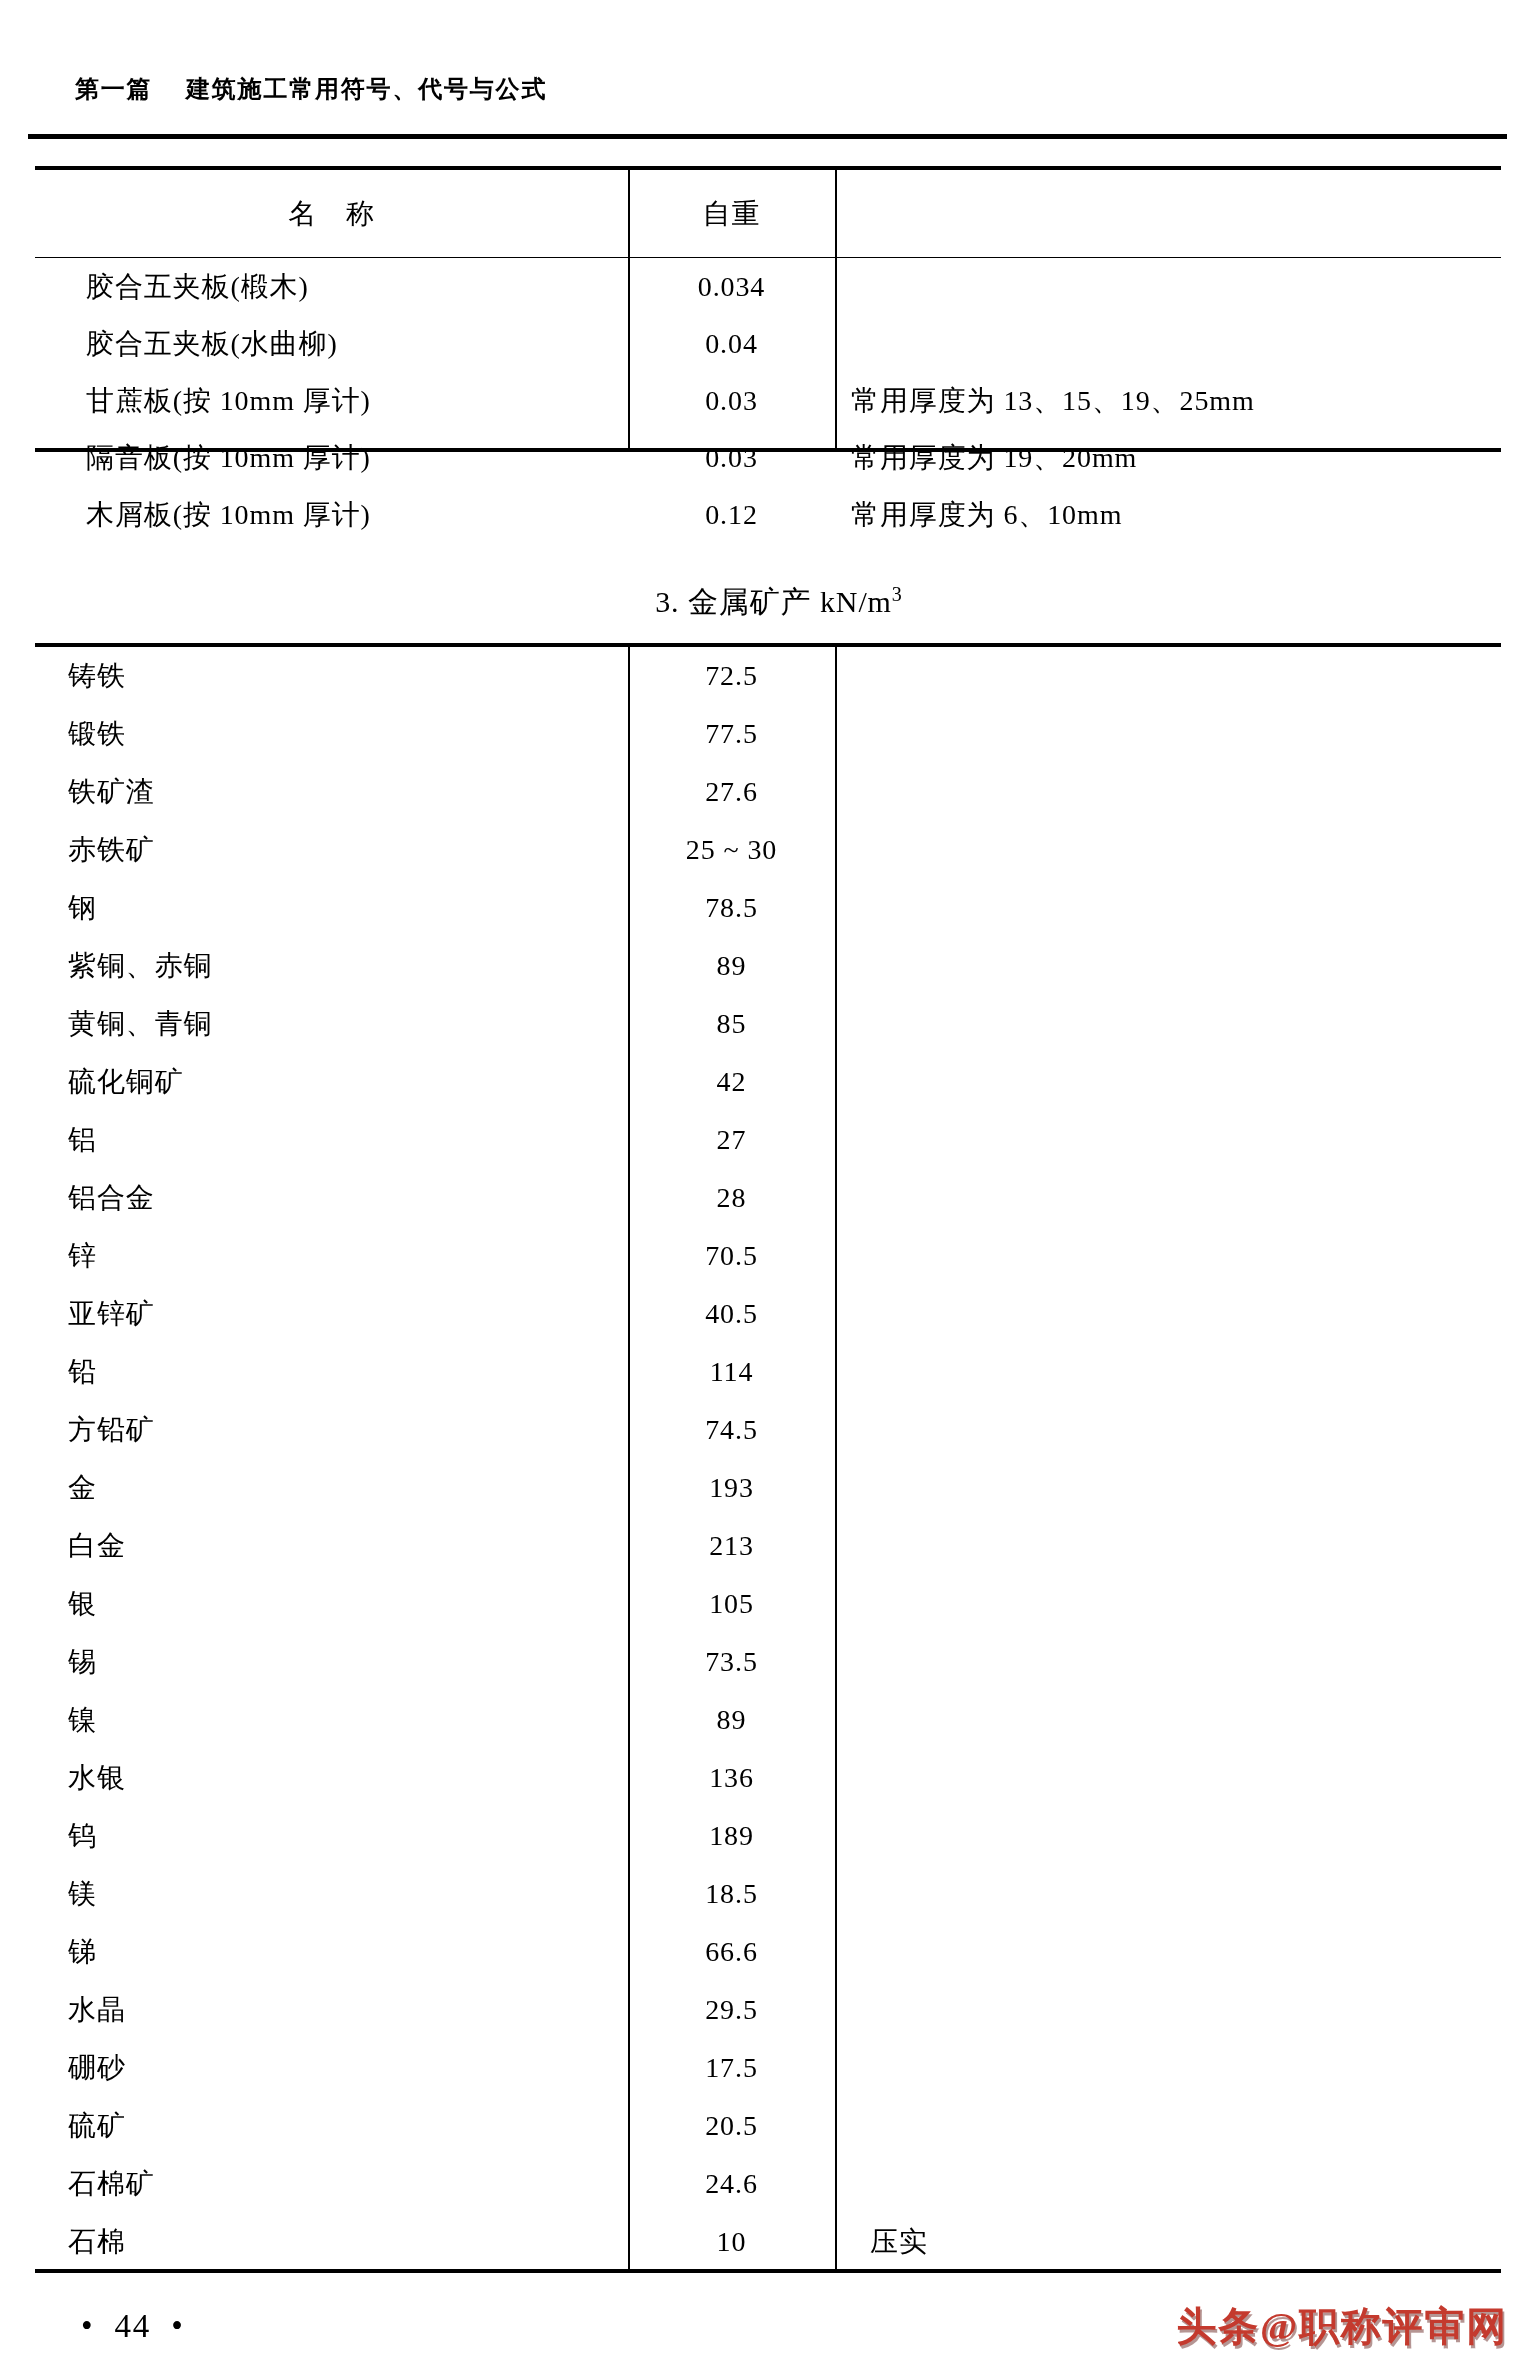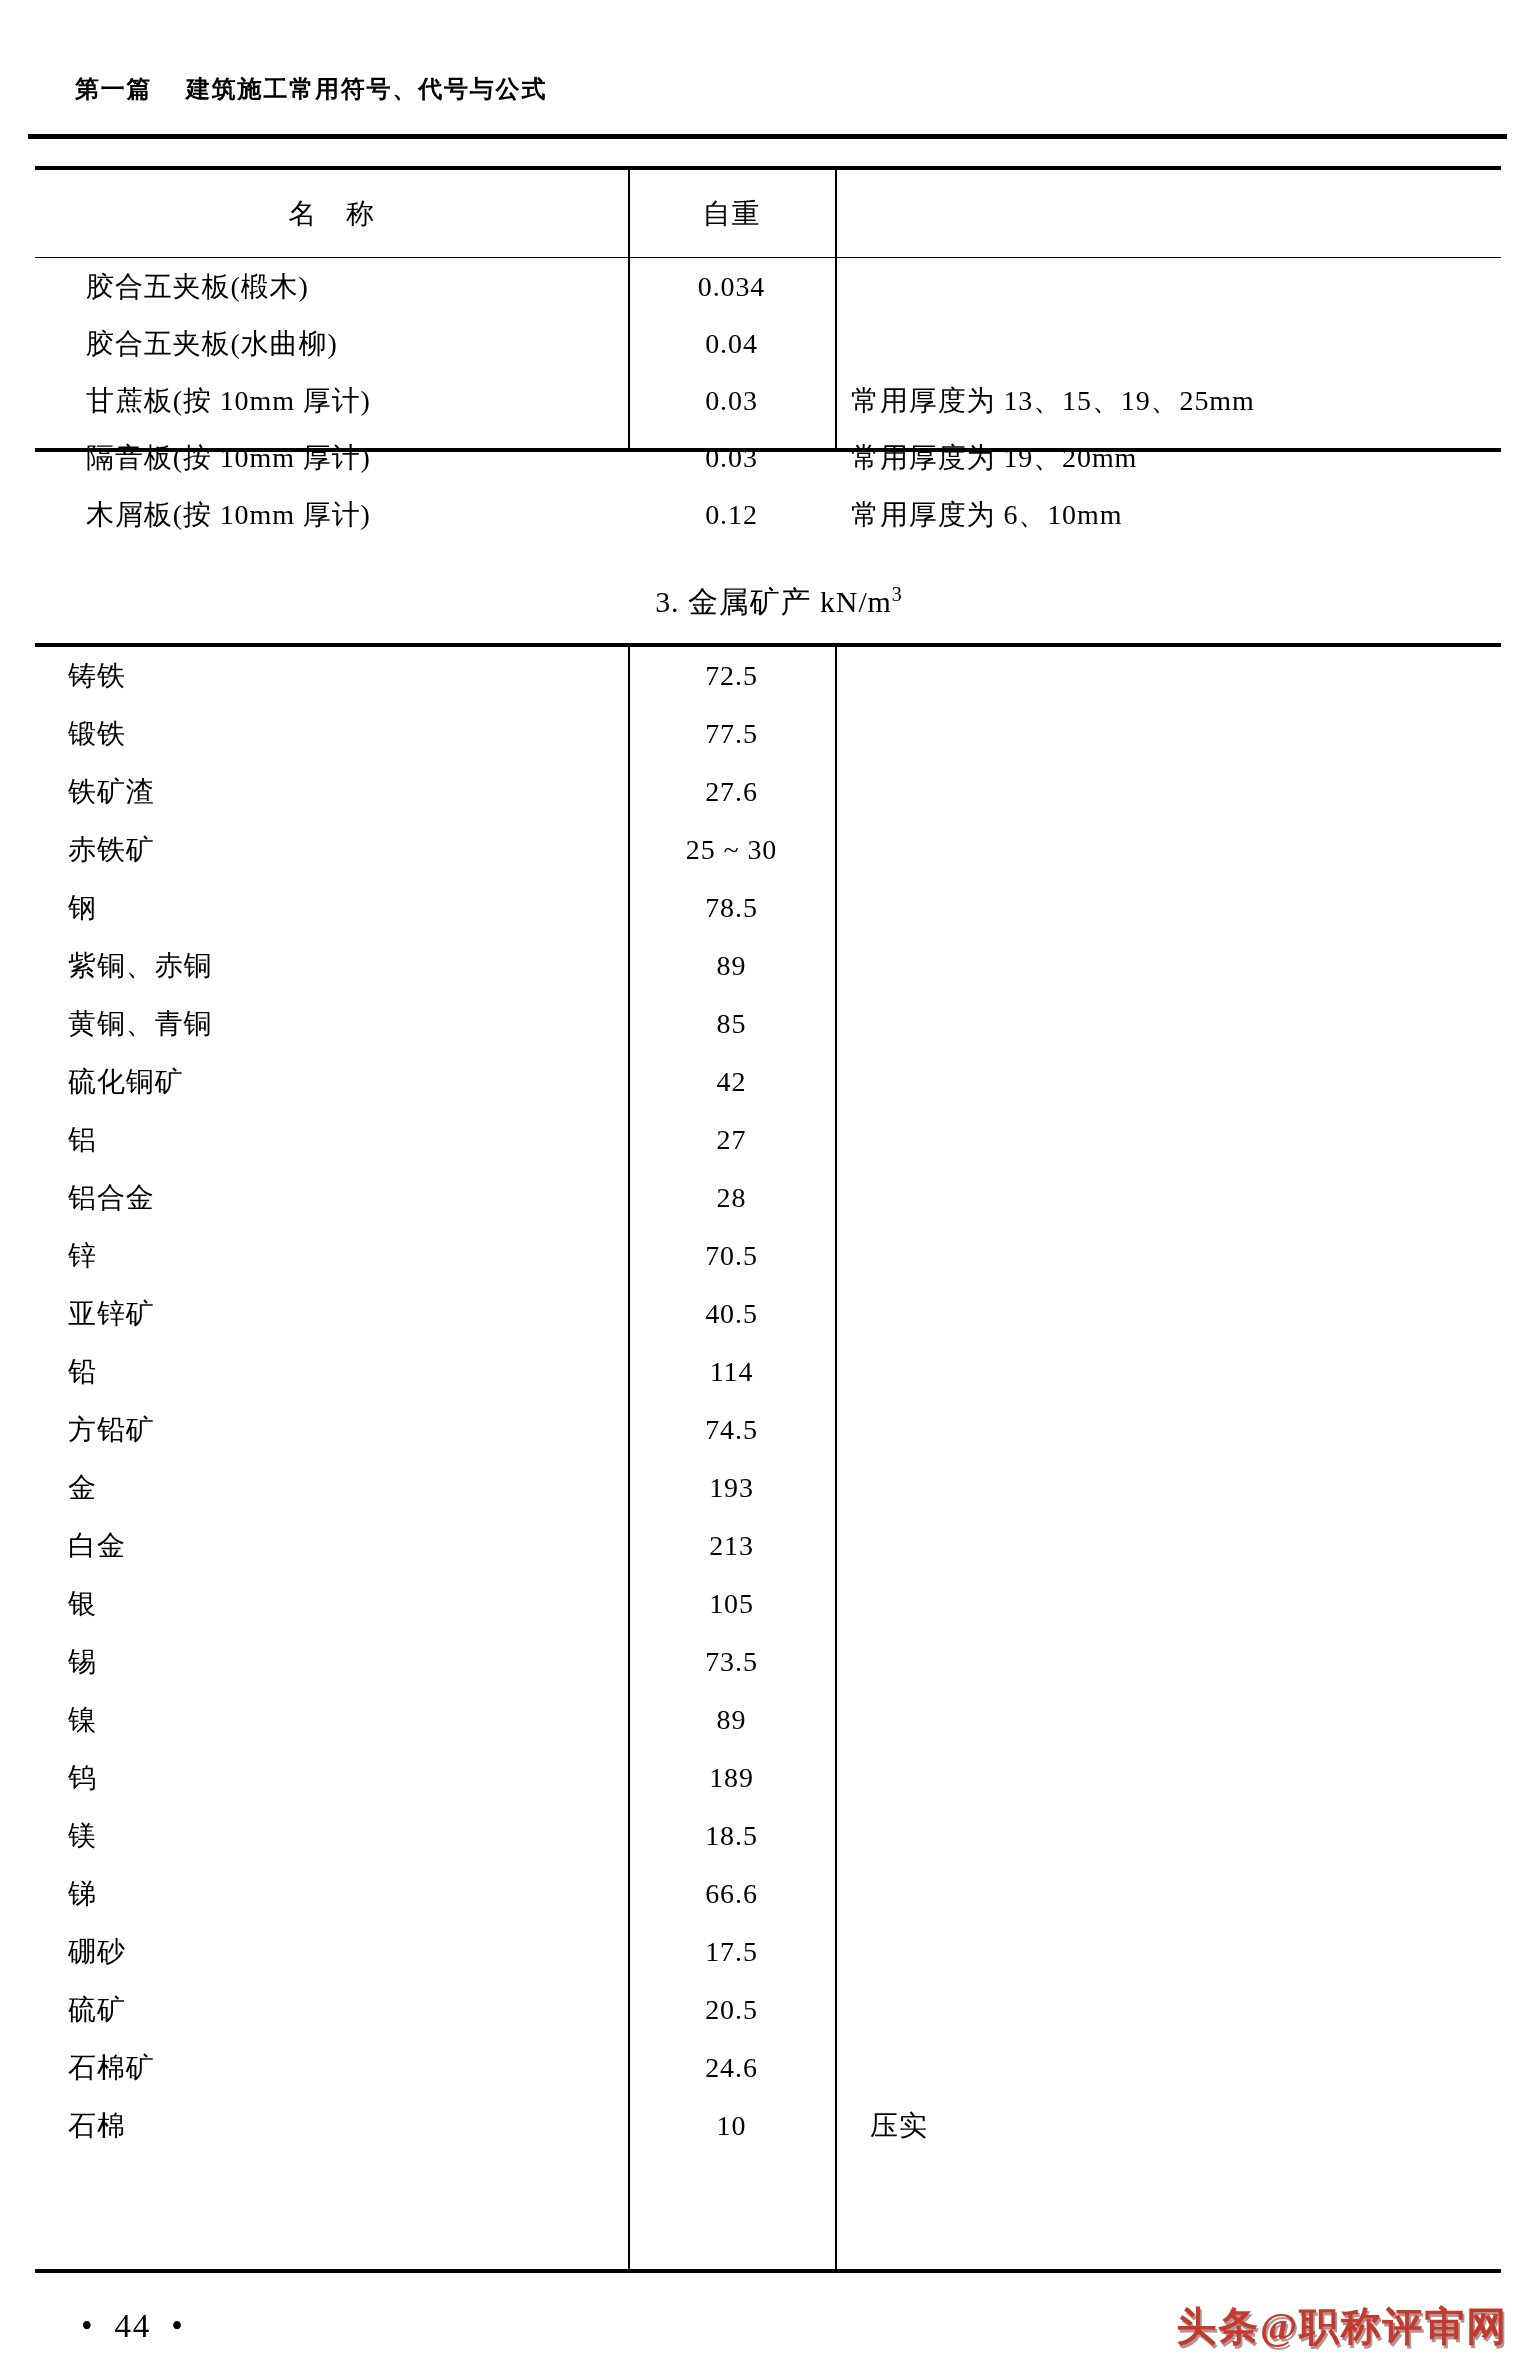--- a/index.html
+++ b/index.html
@@ -265,32 +265,42 @@
       <div class="c-name">锡</div>
       <div class="c-weight">73.5</div>
       <div class="c-remark"></div>
     </div>
     <div class="t2-row">
       <div class="c-name">镍</div>
       <div class="c-weight">89</div>
       <div class="c-remark"></div>
     </div>
     <div class="t2-row">
+      <div class="c-name">水银</div>
+      <div class="c-weight">136</div>
+      <div class="c-remark"></div>
+    </div>
+    <div class="t2-row">
       <div class="c-name">钨</div>
       <div class="c-weight">189</div>
       <div class="c-remark"></div>
     </div>
     <div class="t2-row">
       <div class="c-name">镁</div>
       <div class="c-weight">18.5</div>
       <div class="c-remark"></div>
     </div>
     <div class="t2-row">
       <div class="c-name">锑</div>
       <div class="c-weight">66.6</div>
+      <div class="c-remark"></div>
+    </div>
+    <div class="t2-row">
+      <div class="c-name">水晶</div>
+      <div class="c-weight">29.5</div>
       <div class="c-remark"></div>
     </div>
     <div class="t2-row">
       <div class="c-name">硼砂</div>
       <div class="c-weight">17.5</div>
       <div class="c-remark"></div>
     </div>
     <div class="t2-row">
       <div class="c-name">硫矿</div>
       <div class="c-weight">20.5</div>

